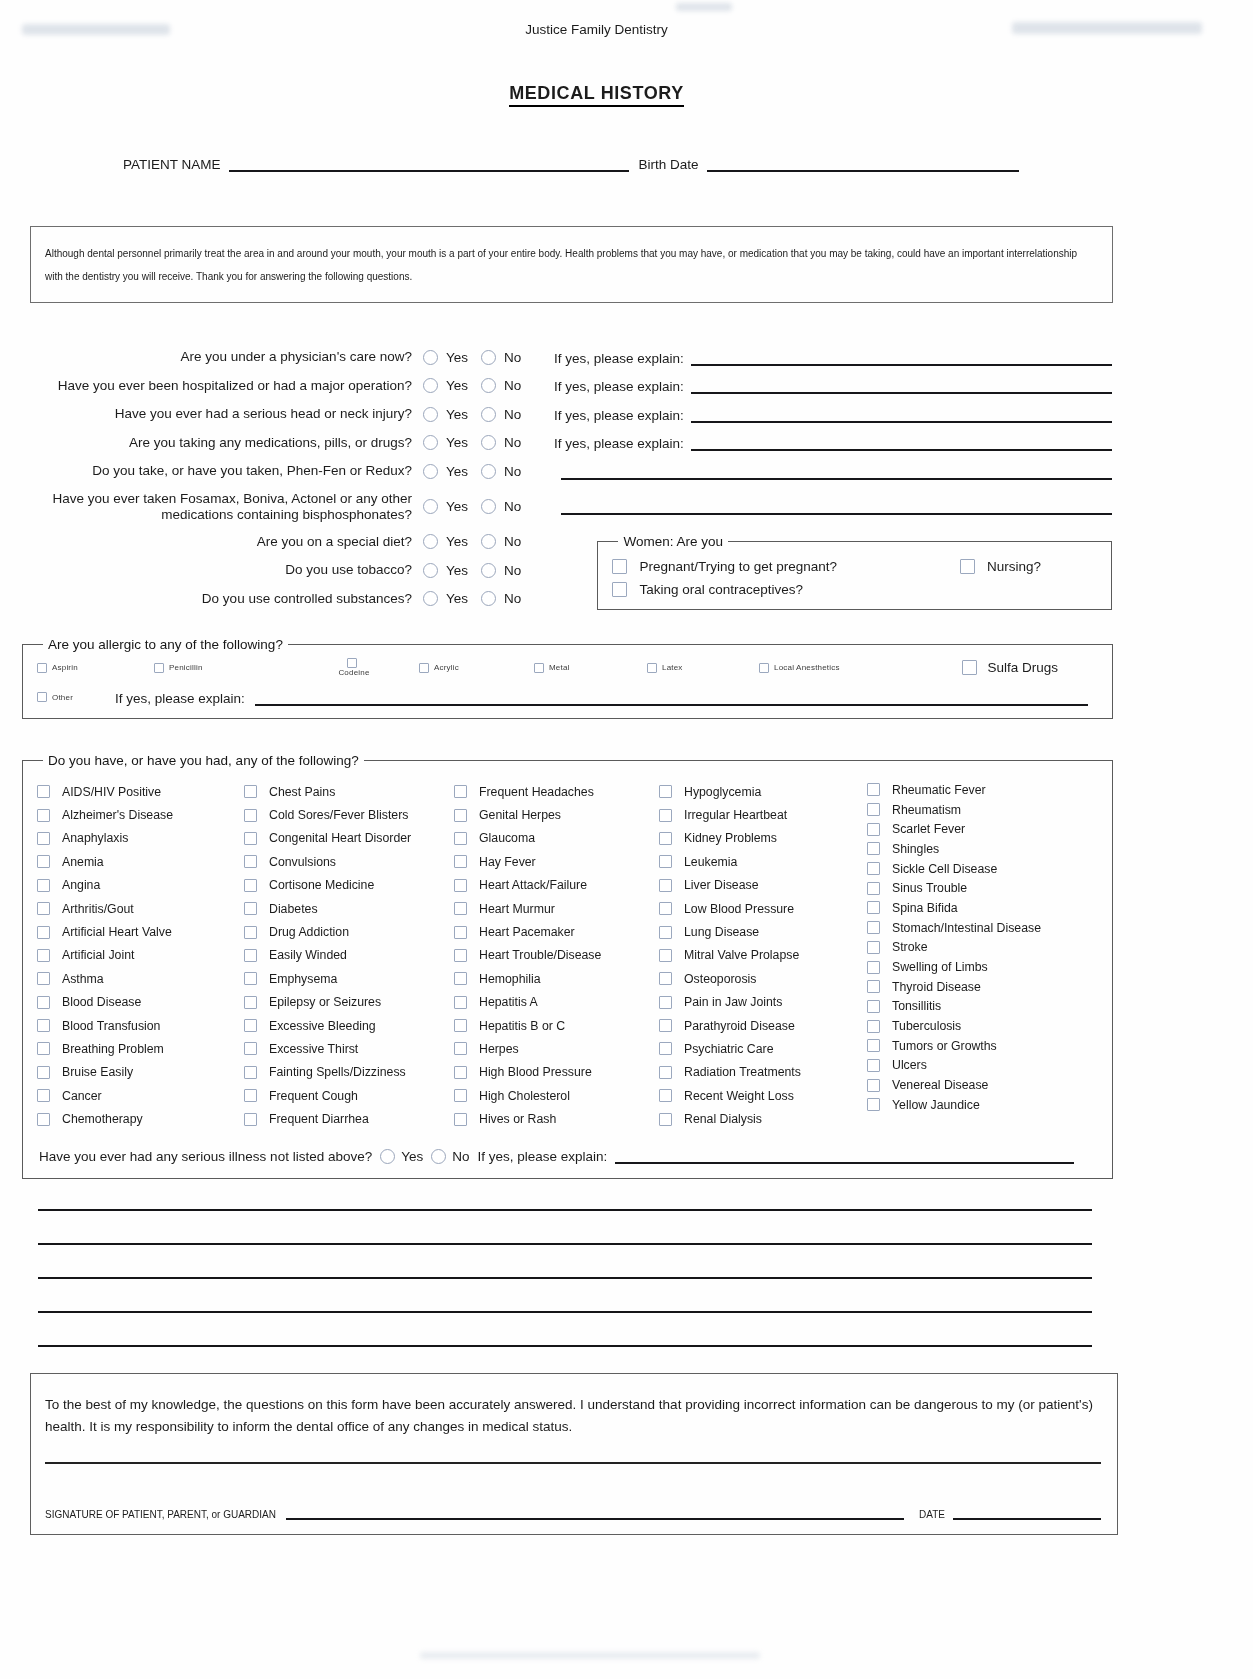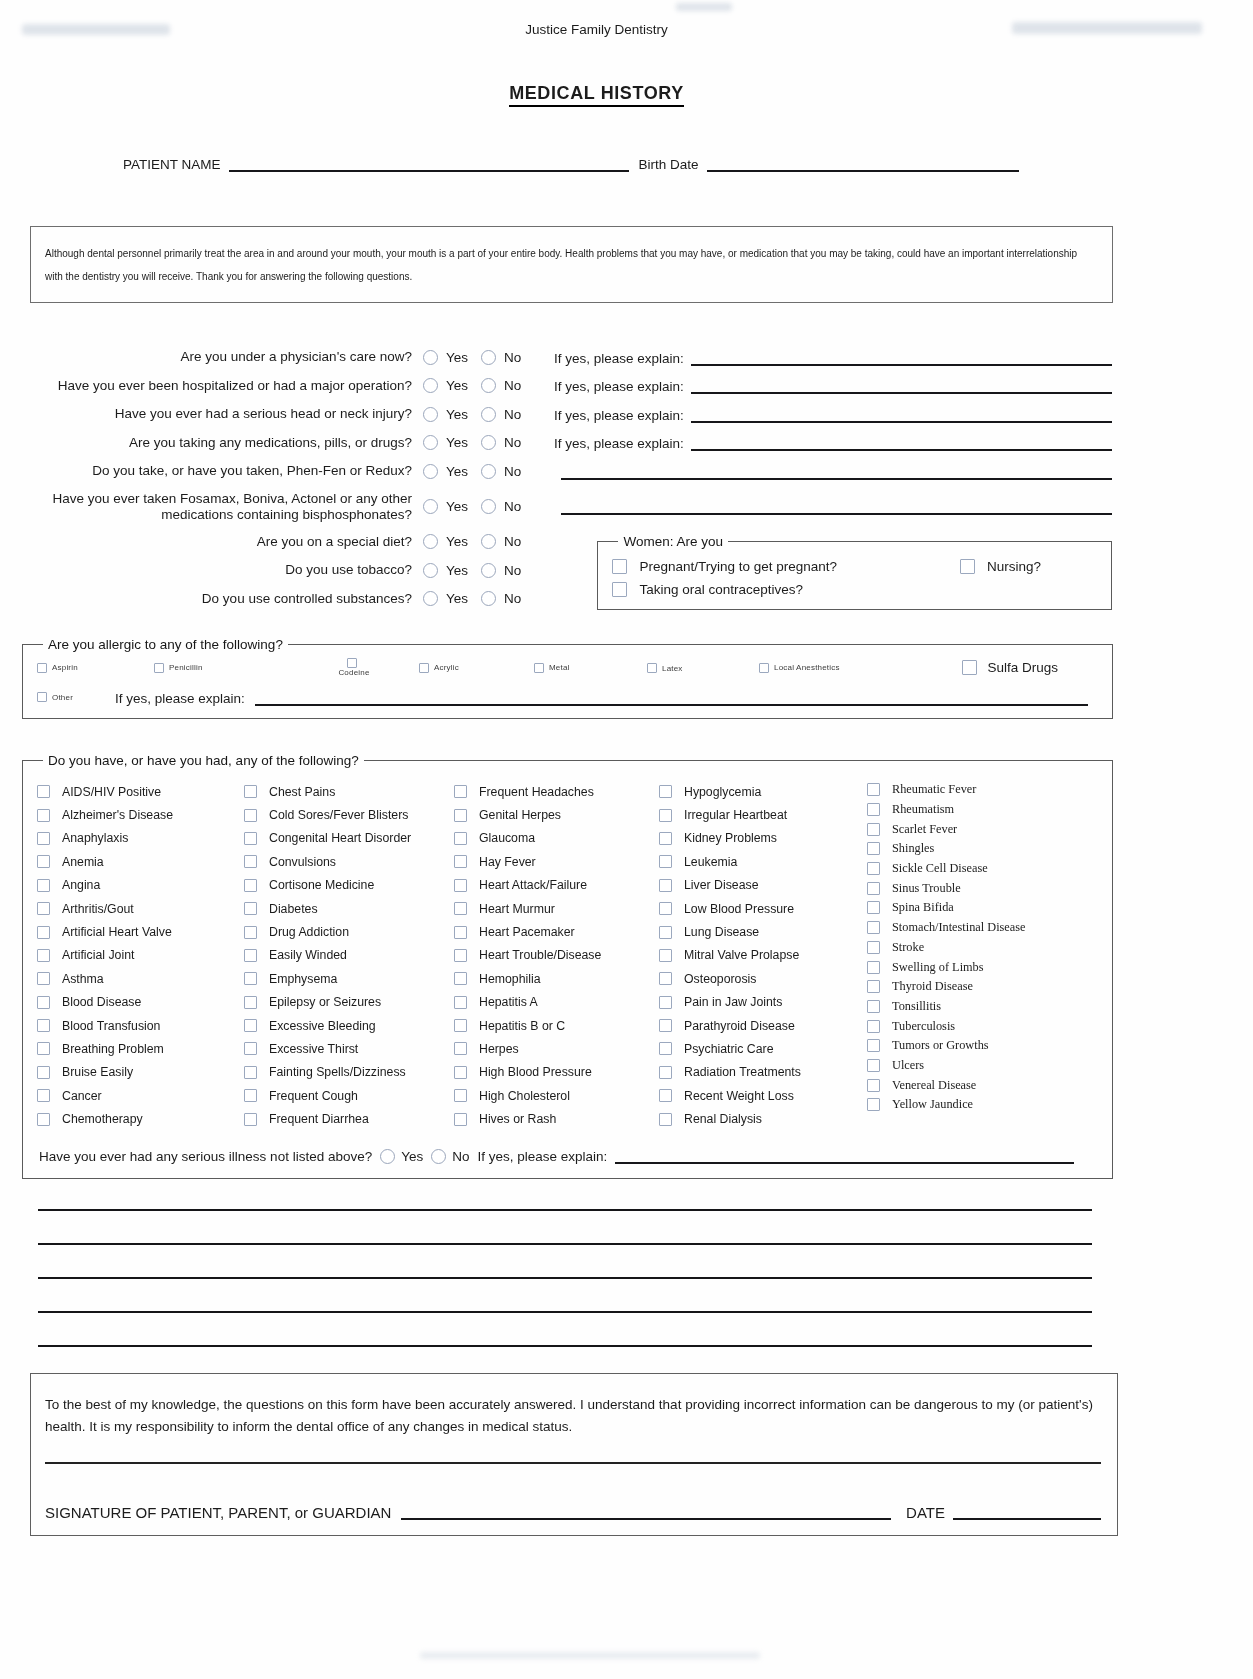--- a/index.html
+++ b/index.html
@@ -77,21 +77,21 @@
   
   .comments{display:flex;margin:16px 0 0 38px;width:1054px}
   .comments-label{font-size:13.5px;width:100px;flex:none;padding-top:3px}
   .comment-lines{flex:1}
   .comment-line{height:34px;border-bottom:2px solid #151518}
   .comment-line:first-child{height:16px}
   
   .agreement-box{width:1088px;margin:26px 0 0 30px;border:1.5px solid #5f5f5f;padding:20px 16px 14px 14px}
   .agreement-text{font-size:13.5px;line-height:22.5px}
   .agreement-hr{border-bottom:2px solid #222;margin-top:23px}
-  .signature-row{display:flex;align-items:flex-start;margin-top:40px;font-size:15px}
+  .signature-row{display:flex;align-items:flex-end;margin-top:40px;font-size:10px}
   .signature-row .sig-line{flex:1;margin-left:10px;height:16px}
   .signature-row .date-label{margin-left:15px;white-space:nowrap}
   .signature-row .date-line{width:148px;margin-left:8px;height:16px}
 </style>
 </head>
 <body>
 
 <div class="artifact" style="left:22px;top:24px;width:148px;height:11px"></div>
 <div class="artifact" style="left:676px;top:3px;width:56px;height:8px"></div>
 <div class="artifact" style="left:1012px;top:22px;width:190px;height:12px"></div>
@@ -261,21 +261,21 @@
         <span class="sm-label">Codeine</span>
       </div>
       <div class="allergy-item" style="width: 115px;">
         <span class="checkbox small"></span>
         <span class="sm-label">Acrylic</span>
       </div>
       <div class="allergy-item" style="width: 113px;">
         <span class="checkbox small"></span>
         <span class="sm-label">Metal</span>
       </div>
-      <div class="allergy-item" style="width: 112px; align-items: flex-end;">
+      <div class="allergy-item" style="width: 112px;">
         <span class="checkbox small"></span>
         <span class="sm-label">Latex</span>
       </div>
       <div class="allergy-item" style="width: 150px;">
         <span class="checkbox small"></span>
         <span class="sm-label">Local Anesthetics</span>
       </div>
       <div class="sulfa-item">
       <span class="checkbox big"></span>
       <span>Sulfa Drugs</span>
@@ -535,21 +535,21 @@
         </div>
         <div class="cond-item">
           <span class="checkbox"></span>
           <span>Recent Weight Loss</span>
         </div>
         <div class="cond-item">
           <span class="checkbox"></span>
           <span>Renal Dialysis</span>
         </div>
       </div>
-      <div class="cond-col tight" style="flex: 1 1 0%; font-family: Liberation Serif, serif;">
+      <div class="cond-col tight" style="flex: 1 1 0%;">
         <div class="cond-item">
           <span class="checkbox"></span>
           <span>Rheumatic Fever</span>
         </div>
         <div class="cond-item">
           <span class="checkbox"></span>
           <span>Rheumatism</span>
         </div>
         <div class="cond-item">
           <span class="checkbox"></span>

